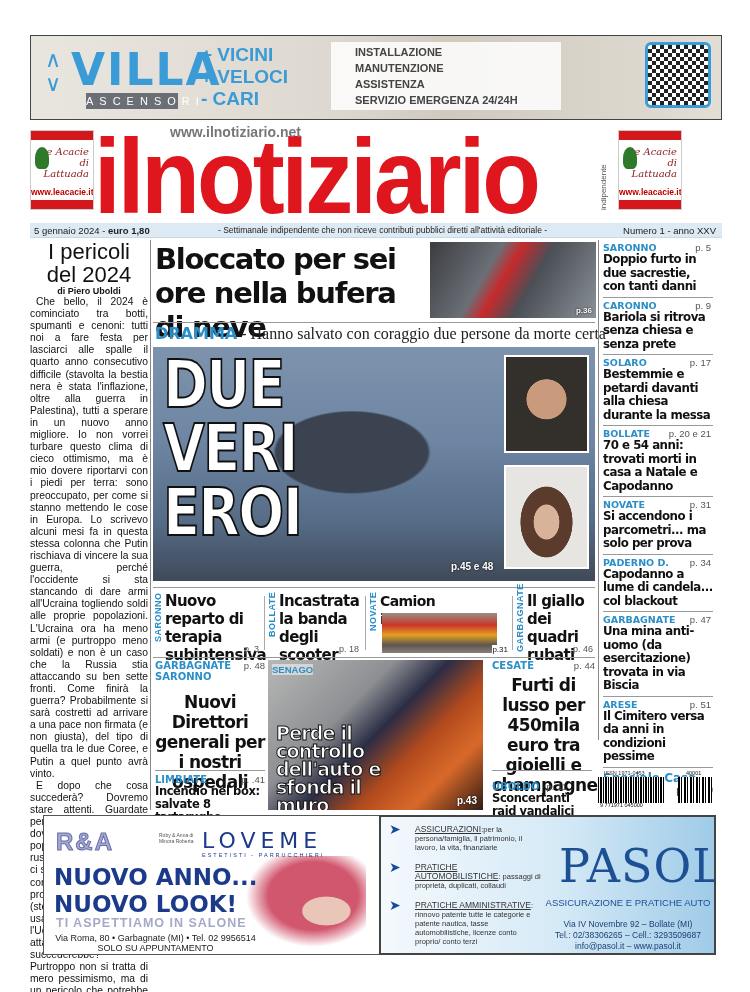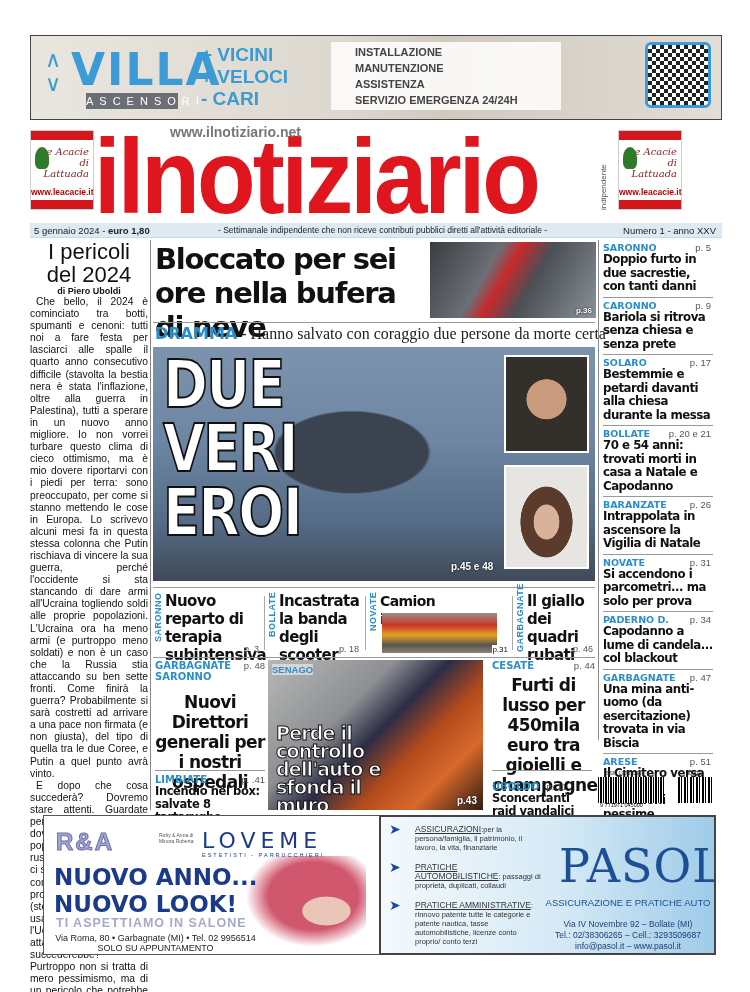--- a/index.html
+++ b/index.html
@@ -271,25 +271,20 @@
         <span class="loc">SOLARO</span>
         <span class="pg">p. 17</span>
         <div class="side-title">Bestemmie e petardi davanti alla chiesa durante la messa</div>
       </div>
       <div class="side-item">
         <span class="loc">BOLLATE</span>
         <span class="pg">p. 20 e 21</span>
         <div class="side-title">70 e 54 anni: trovati morti in casa a Natale e Capodanno</div>
       </div>
       <div class="side-item">
-        <span class="loc">BARANZATE</span>
-        <span class="pg">p. 26</span>
-        <div class="side-title">Intrappolata in ascensore la Vigilia di Natale</div>
-      </div>
-      <div class="side-item">
         <span class="loc">NOVATE</span>
         <span class="pg">p. 31</span>
         <div class="side-title">Si accendono i parcometri... ma solo per prova</div>
       </div>
       <div class="side-item">
         <span class="loc">PADERNO D.</span>
         <span class="pg">p. 34</span>
         <div class="side-title">Capodanno a lume di candela... col blackout</div>
       </div>
       <div class="side-item">

